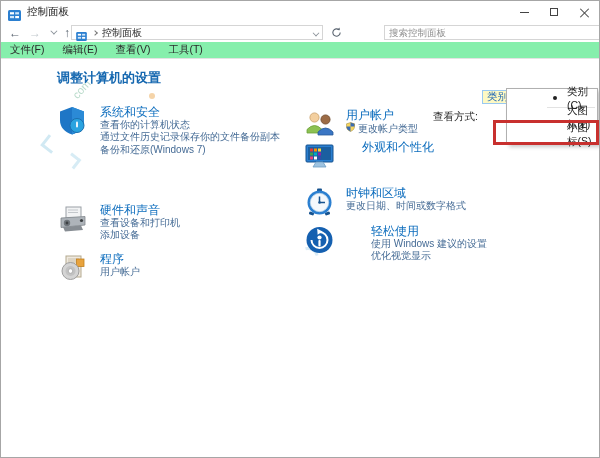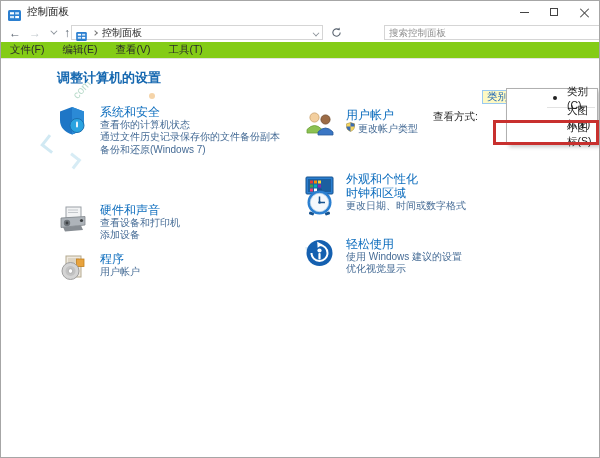--- a/index.html
+++ b/index.html
@@ -30,21 +30,21 @@
   .addr-crumb-chev { display:inline-block; width:4px; height:4px; border-right:1px solid #777; border-top:1px solid #777; transform:rotate(45deg); margin:0 5px 0 4px; }
   .addr-text { font-size:10px; color:#2a2a2a; }
   .addr-drop { position:absolute; right:3px; top:4px; width:6px; height:6px; border-right:1px solid #8a9299; border-bottom:1px solid #8a9299; transform:rotate(45deg) scale(.8); }
   .refresh-btn { position:absolute; left:327px; top:2px; width:17px; height:15px; display:flex; align-items:center; justify-content:center; }
   .searchbox { position:absolute; left:351px; top:2px; width:242px; height:15px; border:1px solid #d5d5d5; display:flex; align-items:center; background:#fff;margin-left:32px; }
   .searchbox input { flex:1; border:none; outline:none; font-size:9.5px; color:#555; padding:0 4px; font-family:"Liberation Sans",sans-serif; background:transparent; }
   .searchbox input::placeholder { color:#8f8f8f; }
   .mag { margin-right:4px; }
 
   
-  .menubar { position:absolute; left:0; top:41px; width:100%; height:17px; background:#84cc16; border-bottom:1px solid #e3e3e3; display:flex; align-items:center; }
+  .menubar { position:absolute; left:0; top:41px; width:100%; height:17px; background:#86efac; border-bottom:1px solid #e3e3e3; display:flex; align-items:center; }
   .menu-item-top { font-size:10.5px; color:#2a2a2a; padding:0 9px; cursor:default; }
 
   
   .content { position:absolute; left:0; top:58px; width:100%; height:400px; background:#fff; }
   .heading { position:absolute; left:56px; top:10px; font-size:13px; font-weight:600; color:#1668b0; }
 
   .viewby { position:absolute; right:76px; top:11px; display:flex; align-items:center; }
   .viewby-label { font-size:10.5px; color:#2a2a2a; margin-right:4px;margin-top:40px; }
   .viewby-btn { display:flex; align-items:center; font-size:10.5px; color:#2a6db5; background:#fef9c3; border:1px solid #9ac9f0; padding:0px 4px; height:14px; cursor:default; }
   .caret-down { display:inline-block; width:0; height:0; border-left:3.5px solid transparent; border-right:3.5px solid transparent; border-top:4px solid #4a80b8; margin-left:4px; }
@@ -240,21 +240,21 @@
                 <path d="M5 0.5 L9.5 2 V5 L5 5 Z" fill="#3b6cb4"></path>
                 <path d="M5 5 L5 10.5 C2.2 9.4 0.5 7.6 0.5 5 Z" fill="#3b6cb4"></path>
                 <path d="M5 0.5 L9.5 2 V5 C9.5 7.6 7.8 9.4 5 10.5 C2.2 9.4 0.5 7.6 0.5 5 V2 Z" fill="none" stroke="#8a7a34" stroke-width="0.5"></path>
               </svg>
           </span>
           <span>更改帐户类型</span>
         </a>
       </div>
     </div>
 
-    <div class="cat" style="left:303px; top:113px;">
+    <div class="cat" style="left:303px; top:81px;gap:16px;">
       <span class="cat-icon rt">
         <svg width="32" height="32" viewBox="0 0 32 32">
             <rect x="2" y="5" width="27" height="17" rx="1" fill="#2b7fd0" stroke="#17538f" stroke-width="1"></rect>
             <rect x="4" y="7" width="23" height="13" fill="#1b5fa0"></rect>
             <rect x="6" y="8.5" width="3" height="3" fill="#e53935"></rect>
             <rect x="10" y="8.5" width="3" height="3" fill="#fb8c00"></rect>
             <rect x="14" y="8.5" width="3" height="3" fill="#fdd835"></rect>
             <rect x="6" y="12.5" width="3" height="3" fill="#43a047"></rect>
             <rect x="10" y="12.5" width="3" height="3" fill="#00acc1"></rect>
             <rect x="14" y="12.5" width="3" height="3" fill="#8e24aa"></rect>
@@ -281,21 +281,21 @@
             <line x1="15.5" y1="16.5" x2="21" y2="16.5" stroke="#17538f" stroke-width="1.5"></line>
             <circle cx="15.5" cy="16.5" r="1.3" fill="#17538f"></circle>
           </svg>
       </span>
       <div class="cat-text">
         <a class="cat-title">时钟和区域</a>
         <a class="cat-link">更改日期、时间或数字格式</a>
       </div>
     </div>
 
-    <div class="cat" style="left:303px; top:178px;">
+    <div class="cat" style="left:303px; top:165px;gap:25px;">
       <span class="cat-icon rt">
         <svg width="32" height="32" viewBox="0 0 32 32">
             <circle cx="15.5" cy="16" r="13" fill="#1560b0"></circle>
             <path d="M7.5 16 a8 8 0 1 0 8 -8" fill="none" stroke="#fff" stroke-width="2"></path>
             <path d="M13.2 4.8 L18.6 7.6 L13.6 10.8 Z" fill="#fff"></path>
             <circle cx="15.5" cy="13.5" r="2.1" fill="#fff"></circle>
             <rect x="14.4" y="16" width="2.2" height="6.5" rx="1" fill="#fff"></rect>
           </svg>
       </span>
       <div class="cat-text">

